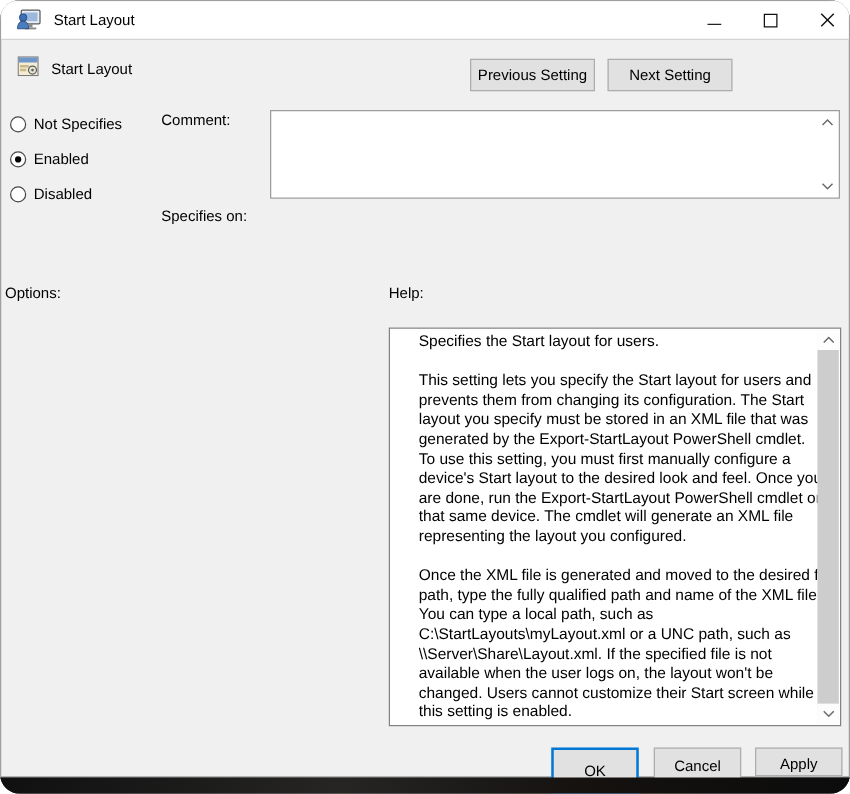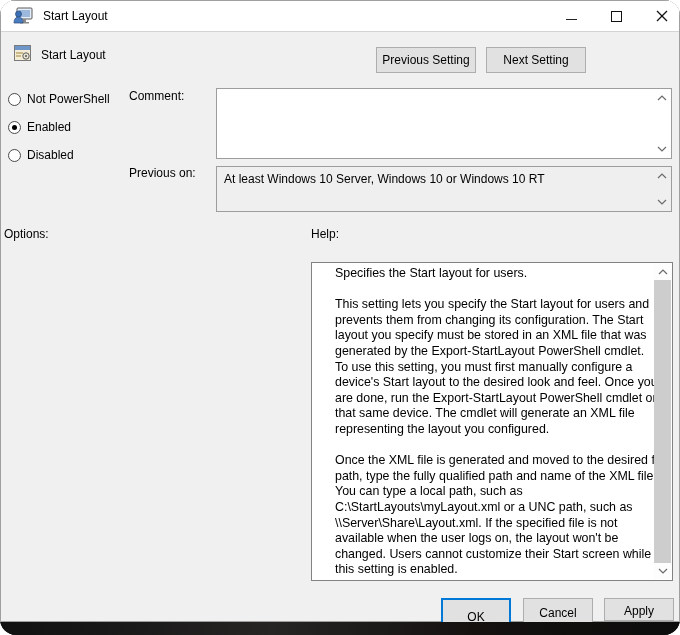--- a/index.html
+++ b/index.html
@@ -114,51 +114,42 @@
       <rect x="2" y="10" width="5" height="2" fill="#c9b988"></rect>
       <circle cx="12" cy="11" r="3.2" fill="#e8e4d2" stroke="#5d5d5d" stroke-width="1"></circle>
       <circle cx="12" cy="11" r="1.1" fill="#5d5d5d"></circle>
     </svg>
     <span class="hdr-title">Start Layout</span>
     <button class="btn btn-next">Next Setting</button>
     <button class="btn btn-prev">Previous Setting</button>
 
     <div class="radio-row r0">
       <div class="radio-circle"></div>
-      <span class="radio-label">Not PowerShell</span>
+      <span class="radio-label">Not Specifies</span>
     </div>
     <div class="radio-row r1">
       <div class="radio-circle selected"></div>
       <span class="radio-label">Enabled</span>
     </div>
     <div class="radio-row r2">
       <div class="radio-circle"></div>
       <span class="radio-label">Disabled</span>
     </div>
 
     <span class="field-label lbl-comment">Comment:</span>
     <div class="comment-box">
       <svg class="box-chevron chev-top" viewBox="0 0 10 6">
         <polyline points="1,5 5,1 9,5" fill="none" stroke="#6b6b6b" stroke-width="1.2"></polyline>
       </svg>
       <svg class="box-chevron chev-bot" viewBox="0 0 10 6">
         <polyline points="1,1 5,5 9,1" fill="none" stroke="#6b6b6b" stroke-width="1.2"></polyline>
       </svg>
     </div>
 
-    <span class="field-label lbl-supported">Previous on:</span>
-    <div class="supported-box">
-      <span class="supported-text">At least Windows 10 Server, Windows 10 or Windows 10 RT</span>
-      <svg class="box-chevron chev-top" viewBox="0 0 10 6">
-        <polyline points="1,5 5,1 9,5" fill="none" stroke="#6b6b6b" stroke-width="1.2"></polyline>
-      </svg>
-      <svg class="box-chevron chev-bot" viewBox="0 0 10 6">
-        <polyline points="1,1 5,5 9,1" fill="none" stroke="#6b6b6b" stroke-width="1.2"></polyline>
-      </svg>
-    </div>
+    <span class="field-label lbl-supported">Specifies on:</span>
 
     <span class="field-label lbl-options">Options:</span>
     <span class="field-label lbl-help">Help:</span>
 
 
     <div class="help-panel">
       <div class="help-text">Specifies the Start layout for users.
 
 This setting lets you specify the Start layout for users and prevents them from changing its configuration. The Start layout you specify must be stored in an XML file that was generated by the Export-StartLayout PowerShell cmdlet.
 To use this setting, you must first manually configure a device's Start layout to the desired look and feel. Once you are done, run the Export-StartLayout PowerShell cmdlet on that same device. The cmdlet will generate an XML file representing the layout you configured.

